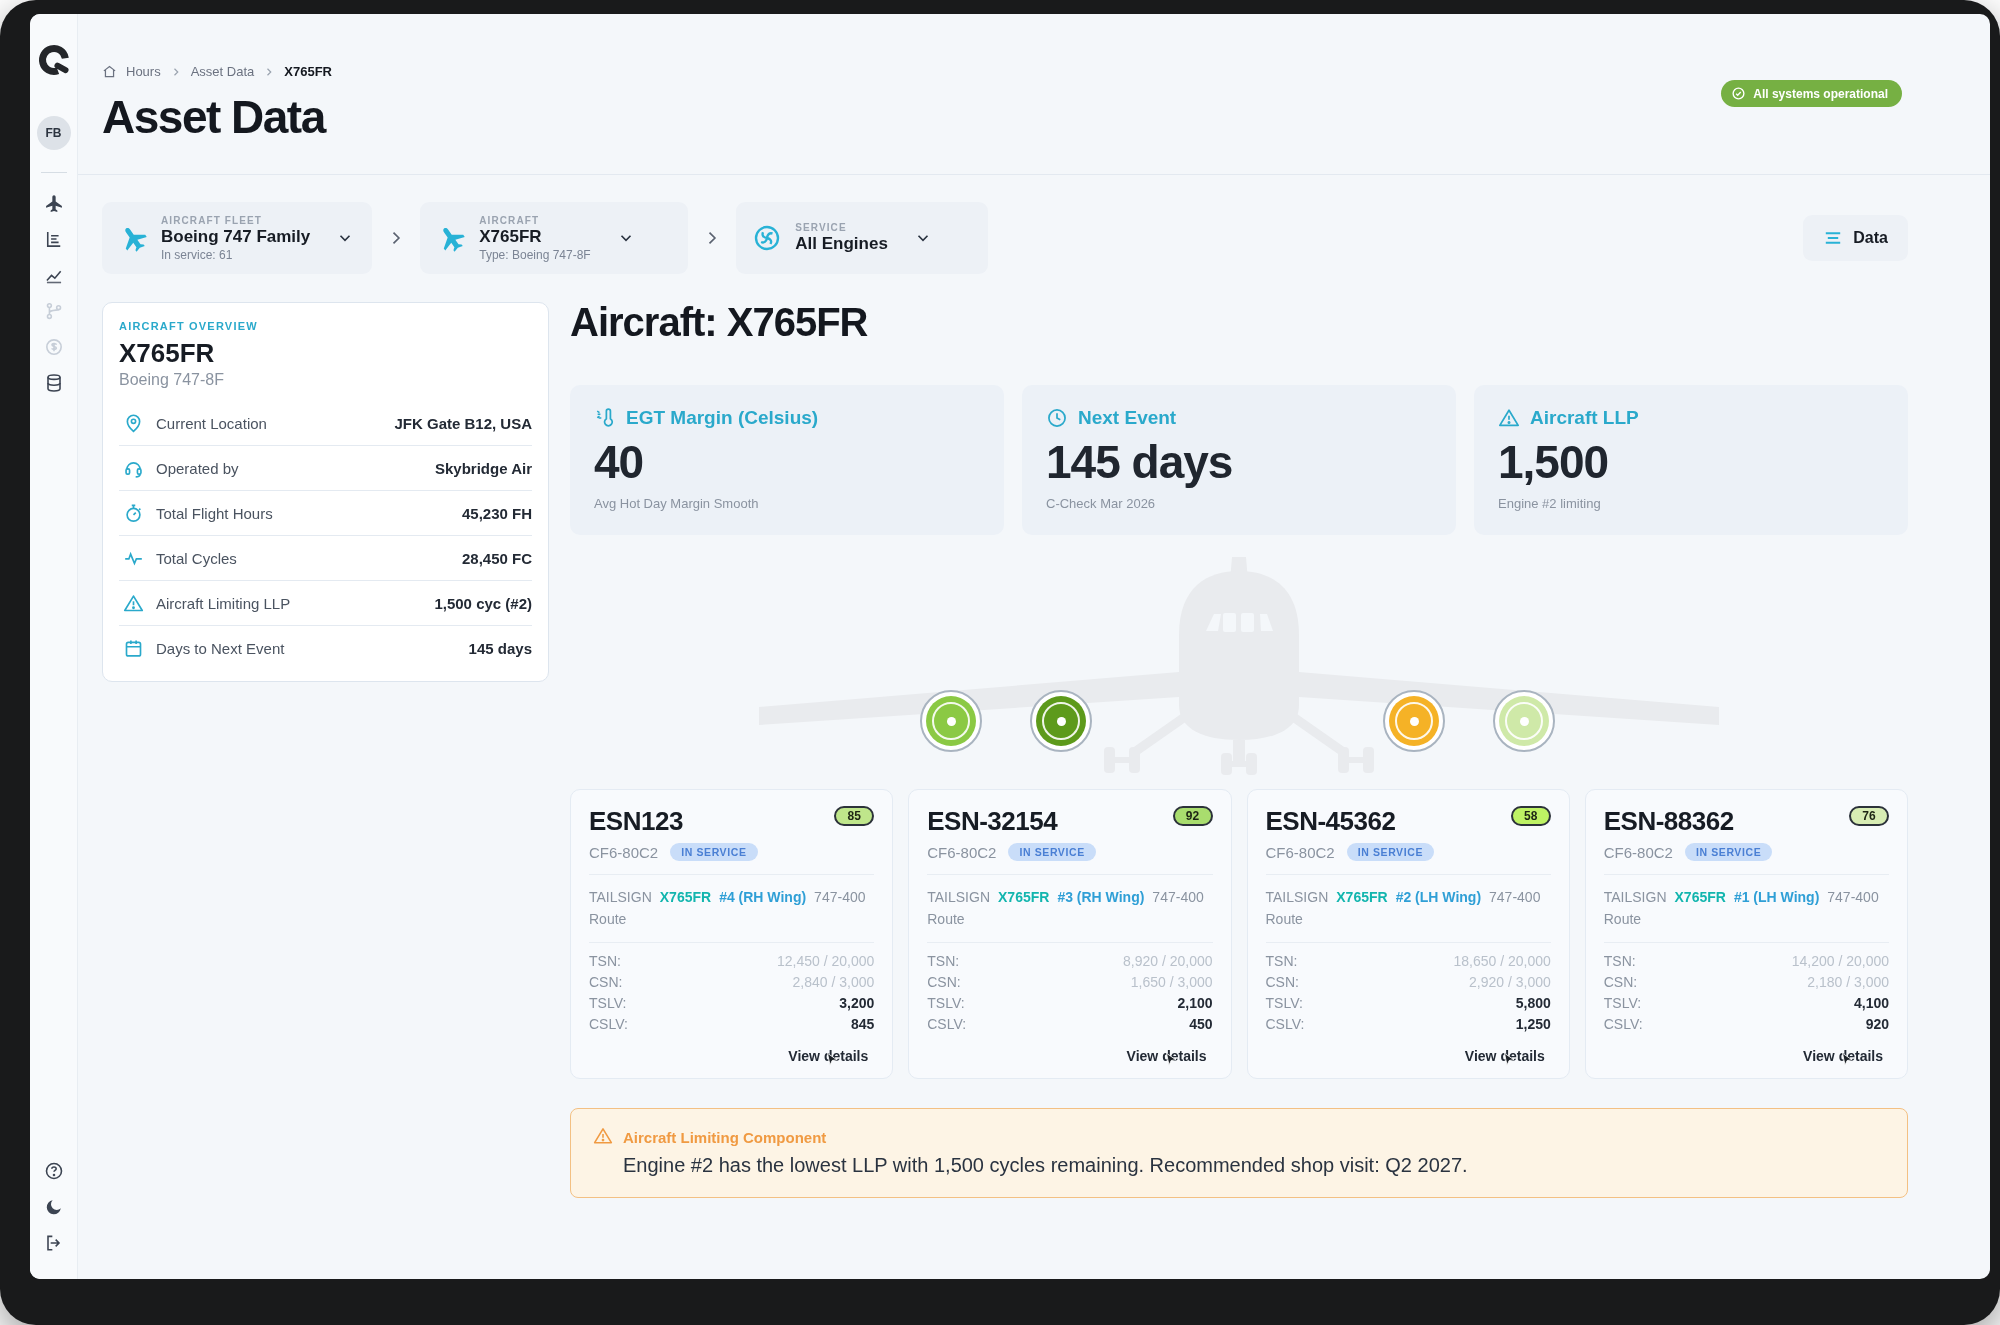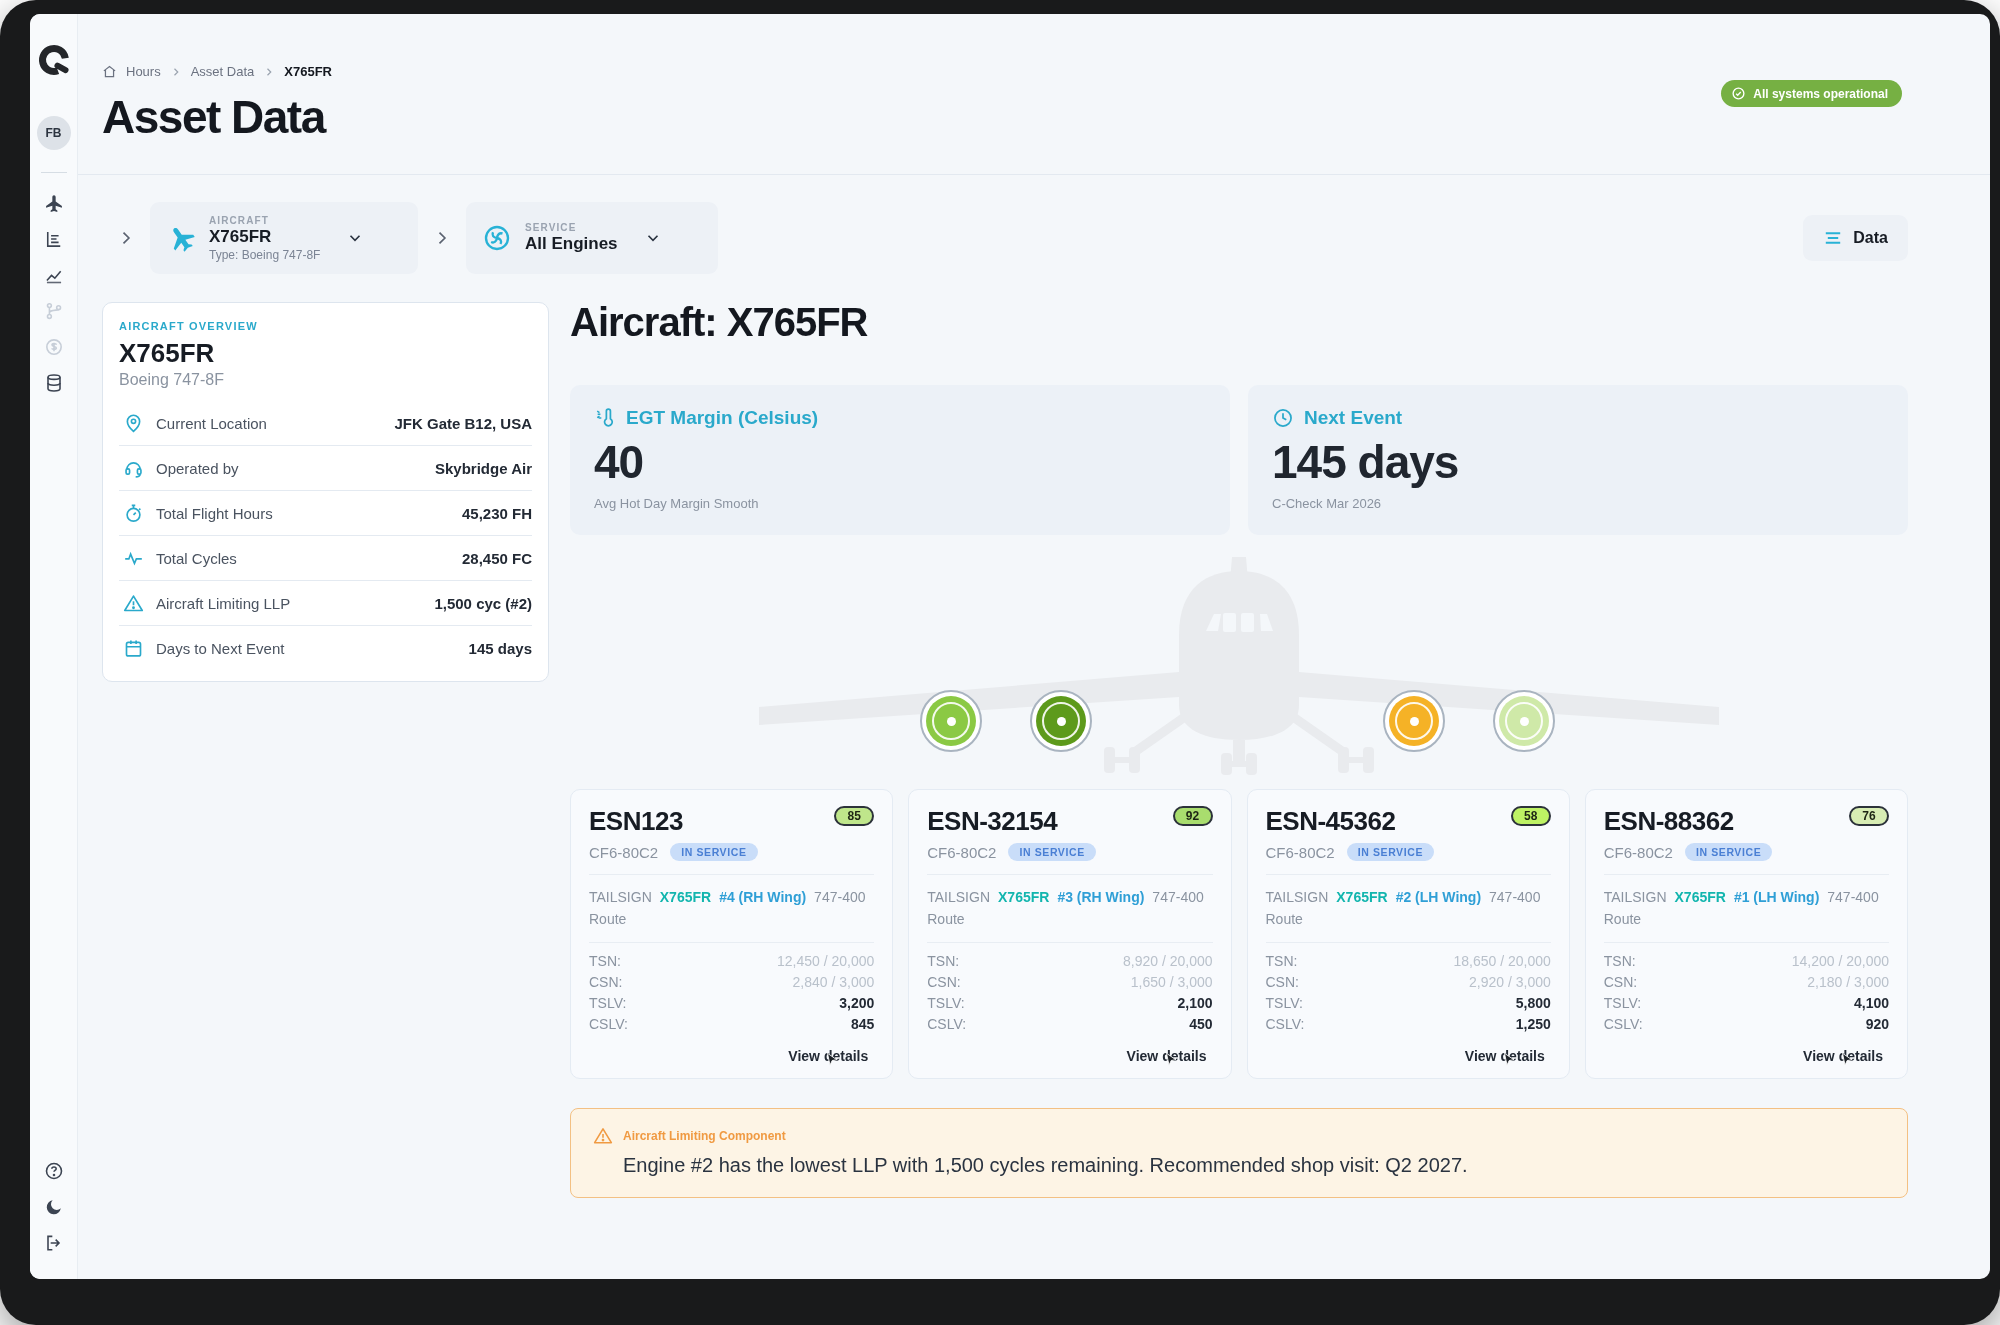--- a/index.html
+++ b/index.html
@@ -99,21 +99,21 @@
   .srow { display:flex; justify-content:space-between; margin:5px 0; }
   .slabel { color:#8a93a0; }
   .sval-light { color:#b9c1cb; }
   .sval-dark { color:#232a35; font-weight:700; }
   .view-row { margin-top:16px; text-align:right; font-size:14px; font-weight:700; color:#232a35; position:relative; }
   .view-link { cursor:pointer; position:relative; display:inline-block; padding-right:6px; }
   .cursor-ico { position:absolute; right:34px; top:4px; width:15px; height:15px; }
 
   
   .alert { margin-top:29px; background:#fdf4e5; border:1px solid #f3c083; border-radius:8px; padding:17px 22px 20px; }
-  .alert-head { display:flex; align-items:center; gap:10px; color:#f09a42; font-size:12px; font-weight:700; }
+  .alert-head { display:flex; align-items:flex-end; gap:10px; color:#f09a42; font-size:15px; font-weight:700; }
   .alert-head .ico { width:20px; height:20px; }
   .alert-msg { margin:8px 0 0 30px; font-size:20px; color:#2a3340; }
 
   .ico svg, .chip-chev svg, .crumb-sep svg { width:100%; height:100%; display:block; }
 </style>
 </head>
 <body>
 
 <div class="frame">
 <div class="app">
@@ -205,20 +205,35 @@
               <path d="M8.3 12.4l2.4 2.4 4.9-5.2"></path>
             </svg>
           </span>
       <span>All systems operational</span>
     </div>
 
     <div class="hdr-sep"></div>
 
     <div class="filter-row">
 
+      <div class="chip chip1">
+        <span class="chip-icon"><svg viewBox="0 0 24 24" fill="currentColor" transform="rotate(-35 0 0)">
+                <path d="M21.5 15.5 14 10.2V4.8C14 3.7 13.2 2.6 12 2.6S10 3.7 10 4.8v5.4L2.5 15.5v2.1l7.5-2.4v4.4l-2 1.5v1.6l4-1.2 4 1.2v-1.6l-2-1.5v-4.4l7.5 2.4z"></path>
+              </svg></span>
+        <span>
+          <div class="chip-label">AIRCRAFT FLEET</div>
+          <div class="chip-value">Boeing 747 Family</div>
+          <div class="chip-sub">In service: 61</div>
+        </span>
+        <span class="chip-chev">
+              <svg viewBox="0 0 24 24" fill="none" stroke="currentColor" stroke-width="2.2">
+                <path d="M6 9l6 6 6-6"></path>
+              </svg>
+            </span>
+      </div>
 
       <span class="chip-sep"><svg viewBox="0 0 24 24" fill="none" stroke="currentColor" stroke-width="2">
               <path d="M9 5.5 15.5 12 9 18.5"></path>
             </svg></span>
 
       <div class="chip chip2">
         <span class="chip-icon"><svg viewBox="0 0 24 24" fill="currentColor" transform="rotate(-35 0 0)">
                 <path d="M21.5 15.5 14 10.2V4.8C14 3.7 13.2 2.6 12 2.6S10 3.7 10 4.8v5.4L2.5 15.5v2.1l7.5-2.4v4.4l-2 1.5v1.6l4-1.2 4 1.2v-1.6l-2-1.5v-4.4l7.5 2.4z"></path>
               </svg></span>
         <span>
@@ -346,20 +361,34 @@
             <span class="ico">
                   <svg viewBox="0 0 24 24" fill="none" stroke="currentColor" stroke-width="1.9">
                     <circle cx="12" cy="12" r="8.8"></circle>
                     <path d="M12 6.8V12l3.6 2"></path>
                   </svg>
                 </span>
             <span>Next Event</span>
           </div>
           <div class="kpi-value">145 days</div>
           <div class="kpi-sub">C-Check Mar 2026</div>
+        </div>
+        <div class="kpi">
+          <div class="kpi-head">
+            <span class="ico">
+                  <svg viewBox="0 0 24 24" fill="none" stroke="currentColor" stroke-width="1.9">
+                    <path d="M12 3.5 22 20H2z" stroke-linejoin="round"></path>
+                    <path d="M12 9.5v4.5"></path>
+                    <circle cx="12" cy="16.8" r="0.7" fill="currentColor"></circle>
+                  </svg>
+                </span>
+            <span>Aircraft LLP</span>
+          </div>
+          <div class="kpi-value">1,500</div>
+          <div class="kpi-sub">Engine #2 limiting</div>
         </div>
       </div>
 
       <div class="plane-wrap">
         <svg class="plane-svg" viewBox="0 0 960 218" fill="currentColor">
           <path d="M473 0 h14 l6 72 h-26 z"></path>
           <path d="M420 78 C420 30 448 14 480 14 C512 14 540 30 540 78 L540 148 C540 172 516 183 480 183 C444 183 420 172 420 148 Z"></path>
           <path d="M420 115 L0 150 L0 168 L420 140 Z"></path>
           <path d="M540 115 L960 150 L960 168 L540 140 Z"></path>
           <g fill="#f4f7fa">

